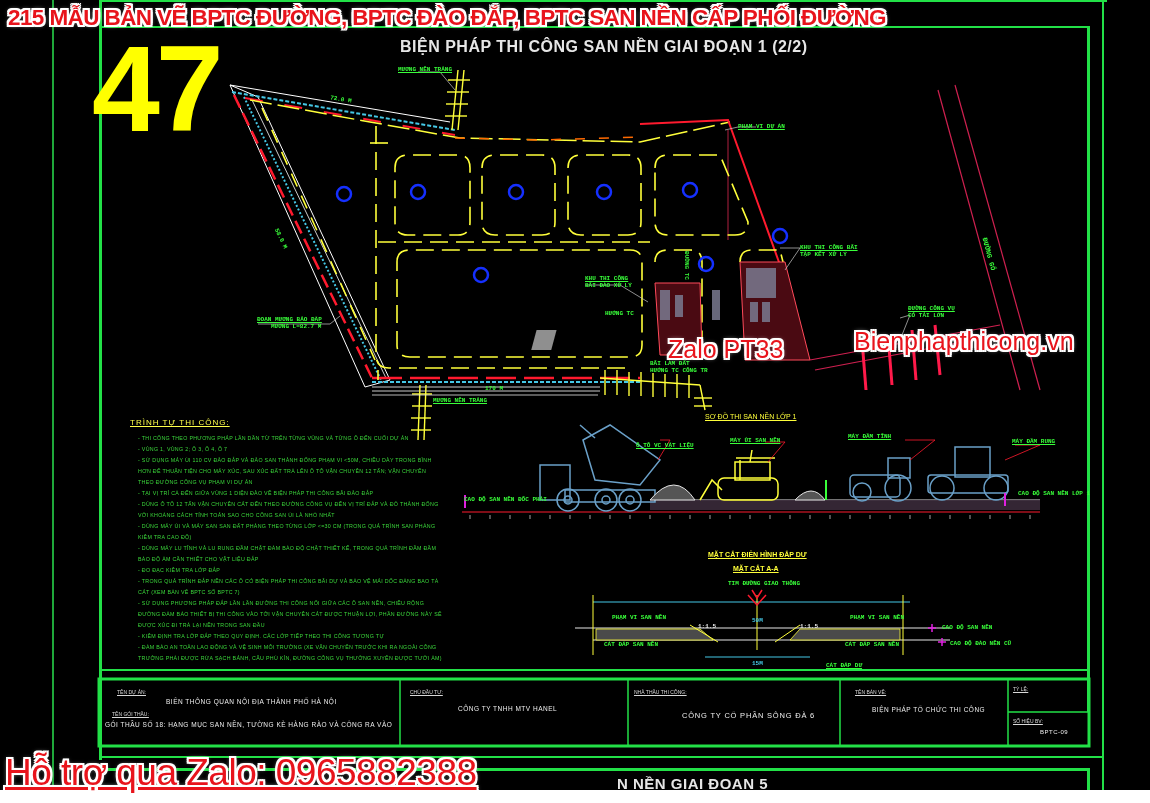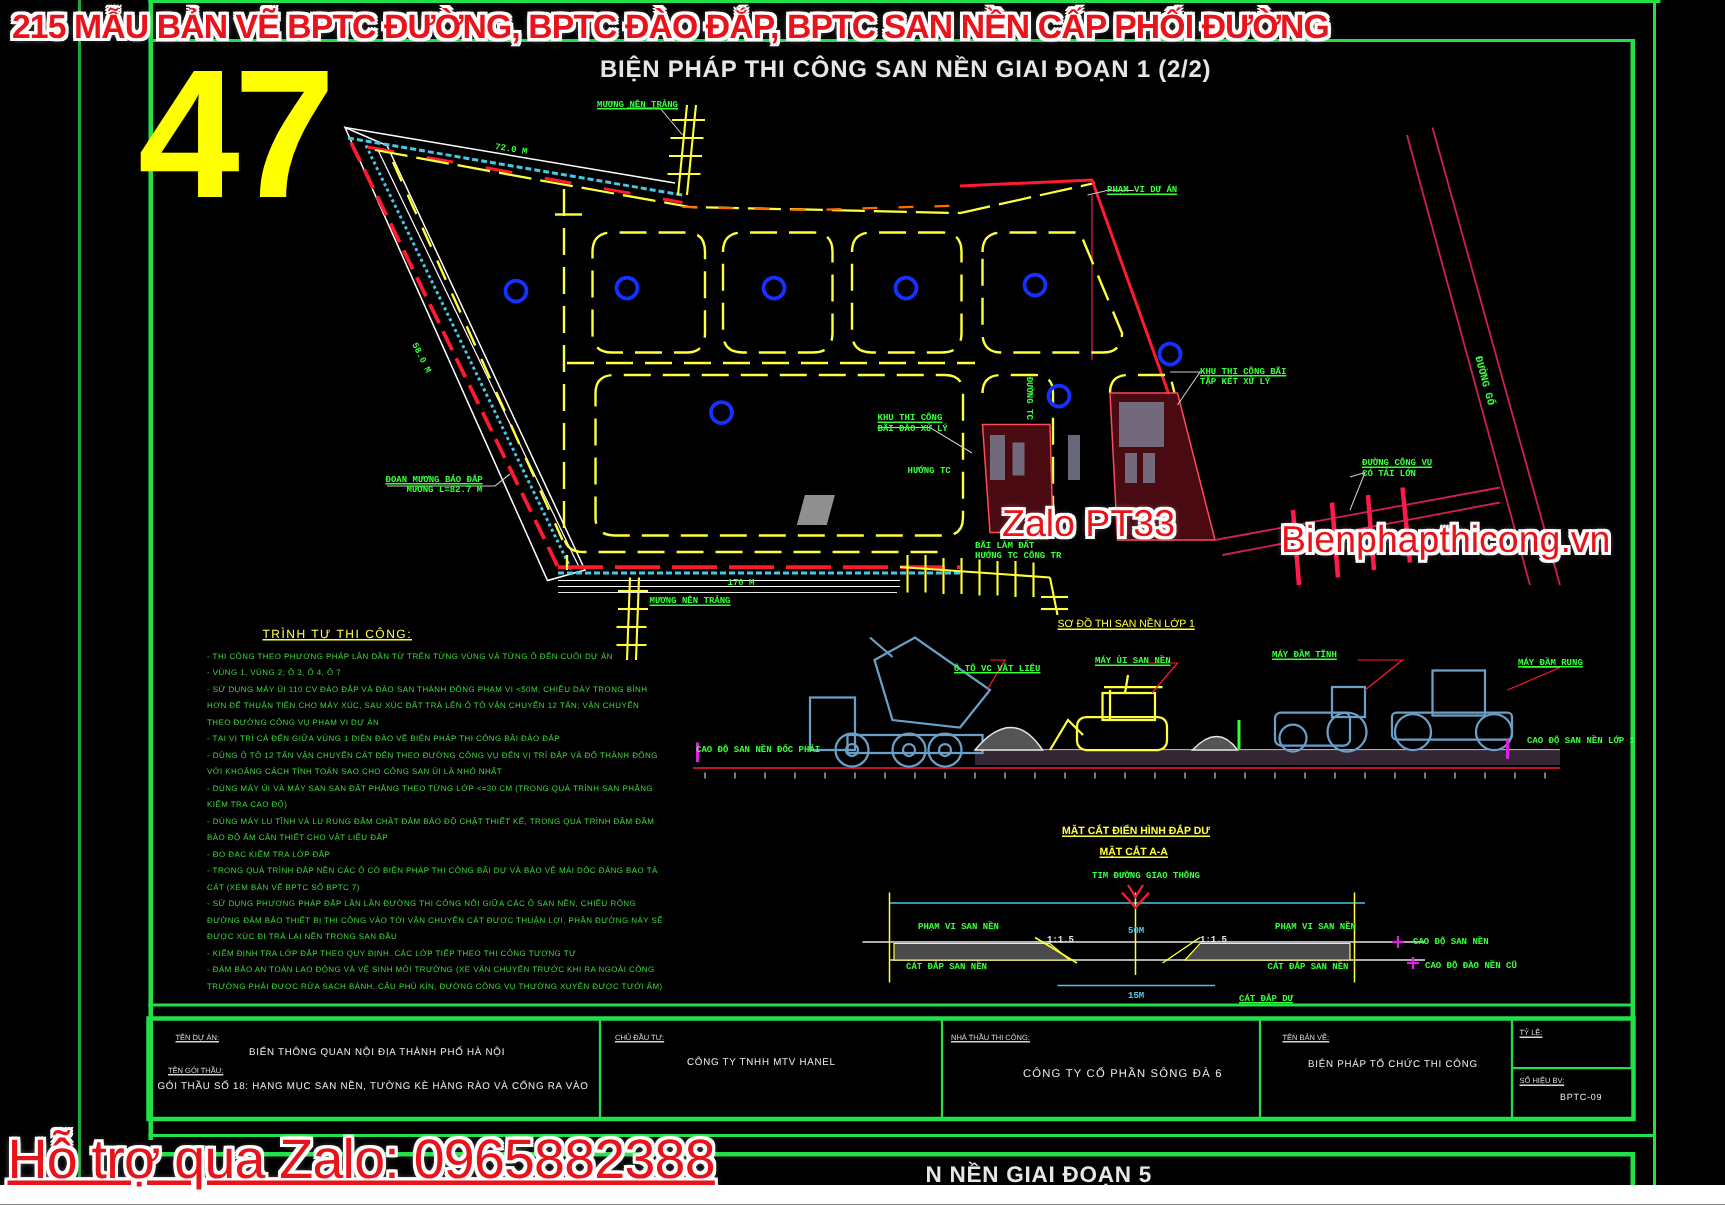--- a/index.html
+++ b/index.html
@@ -6,21 +6,21 @@
   body{width:1150px;height:803px;position:relative;overflow:hidden;font-family:"Liberation Sans",sans-serif;}
   .abs{position:absolute;}
   .frame-outer-v{position:absolute;background:#1fa83a;width:2px;}
   .frame-line{position:absolute;background:#22e047;}
   .watermark-red{color:#e8141c;font-weight:bold;font-family:"Liberation Sans",sans-serif;
     text-shadow:-2px -2px 0 #fff,2px -2px 0 #fff,-2px 2px 0 #fff,2px 2px 0 #fff,0 2px 0 #fff,0 -2px 0 #fff,2px 0 0 #fff,-2px 0 0 #fff,0 0 5px #fff;}
   .big47{color:#ffff00;font-weight:bold;font-size:122px;line-height:1;letter-spacing:-4px;font-family:"Liberation Sans",sans-serif;}
   .sheet-title{color:#e6e6e6;font-size:16px;letter-spacing:0.5px;font-family:"Liberation Sans",sans-serif;font-weight:bold;}
   .cad-green{color:#39ff3a;font-size:6px;font-weight:bold;white-space:nowrap;font-family:"Liberation Mono",monospace;}
   .cad-yellow{color:#ffff3a;font-size:7px;font-weight:bold;white-space:nowrap;text-decoration:underline;}
-  .notes-title{color:#ffff4a;font-size:8px;text-decoration:underline;letter-spacing:1px;margin-left:45px;}
+  .notes-title{color:#ffff4a;font-size:8px;text-decoration:underline;letter-spacing:1px;}
   .note-line{color:#3bd83b;font-size:5.3px;line-height:11px;white-space:nowrap;font-family:"Liberation Sans",sans-serif;letter-spacing:0.3px;}
   .tb-label{color:#d8d8d8;font-size:5px;text-decoration:underline;position:absolute;white-space:nowrap;}
   .tb-value{color:#ededed;font-size:6.5px;position:absolute;white-space:nowrap;letter-spacing:0.5px;}
   .tb-value-lg{color:#ededed;font-size:7.5px;position:absolute;white-space:nowrap;letter-spacing:0.8px;}
   .bottom-white{position:absolute;left:0;top:790px;width:1150px;height:13px;background:#fff;}
   svg{position:absolute;left:0;top:0;}
 </style>
 </head>
 <body>
 
@@ -370,14 +370,14 @@
   <div class="tb-value" style="left:1040px;top:729px;font-size:6px;">BPTC-09</div>
 </div>
 
 <div class="abs sheet-title" style="left:617px;top:775px;font-size:15px;">N NỀN GIAI ĐOẠN 5</div>
 
 <div class="bottom-white"></div>
 
 <div class="abs watermark-red" style="left:8px;top:5px;font-size:22.5px;letter-spacing:-0.6px;white-space:nowrap;">215 MẪU BẢN VẼ BPTC ĐƯỜNG, BPTC ĐÀO ĐẮP, BPTC SAN NỀN CẤP PHỐI ĐƯỜNG</div>
 <div class="abs big47" style="left:92px;top:28px;">47</div>
 <div class="abs watermark-red" style="left:668px;top:335px;font-size:25px;font-weight:normal;">Zalo PT33</div>
-<div class="abs watermark-red" style="left:830px;top:346px;font-size:25px;font-weight:normal;padding-left:24px;">Bienphapthicong.vn</div>
+<div class="abs watermark-red" style="left:830px;top:327px;font-size:25px;font-weight:normal;padding-left:24px;">Bienphapthicong.vn</div>
 <div class="abs watermark-red" style="left:5px;top:752px;font-size:37px;font-weight:normal;white-space:nowrap;letter-spacing:-0.5px;text-decoration:underline;">Hỗ trợ qua Zalo: 0965882388</div>
 
 </body></html>

